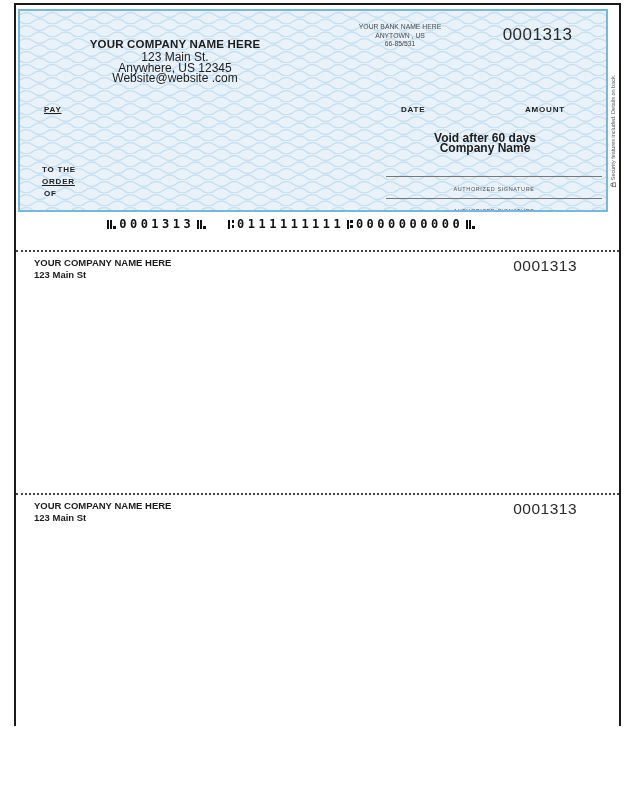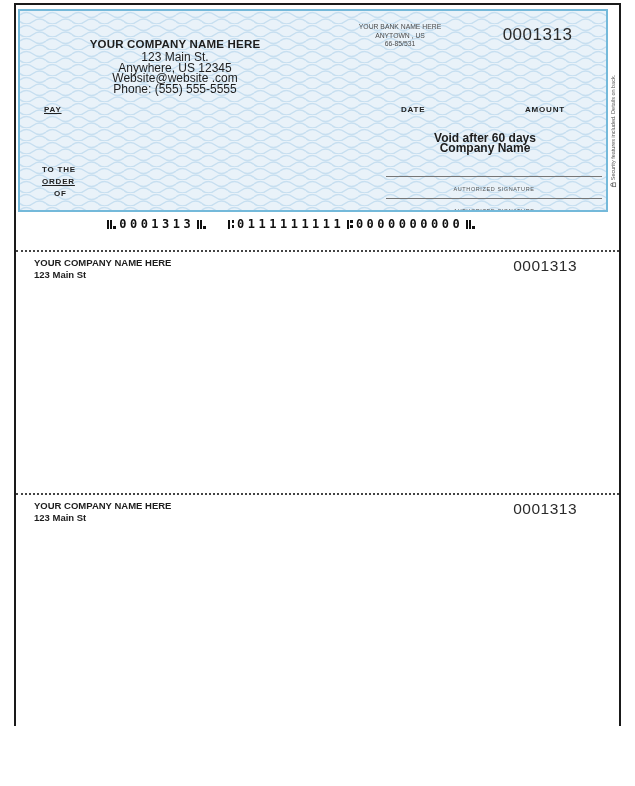--- a/index.html
+++ b/index.html
@@ -15,21 +15,21 @@
   .company-name{font-size:11.5px;font-weight:bold;letter-spacing:.2px;margin-bottom:2px;}
   .company-line{font-size:12px;line-height:10.5px;}
   .bank-block{left:295px;top:12px;width:170px;text-align:center;color:#4a4a4a;
               font-size:6.8px;line-height:8.5px;}
   .check-number{left:455px;top:14px;width:125px;text-align:center;font-size:17px;
                 color:#2b2b2b;letter-spacing:.5px;}
   .fld{font-size:8px;font-weight:bold;letter-spacing:.8px;color:#222;}
   .pay{left:24px;top:94px;text-decoration:underline;} .date{left:381px;top:94px;} .amount{left:505px;top:94px;}
   .void-block{left:390px;top:122px;width:150px;text-align:center;font-size:12px;
               font-weight:bold;line-height:10px;color:#1d1d1d;}
-  .tothe{left:22px;top:154px;} .order{left:22px;top:166px;text-decoration:underline;} .of{left:34px;top:178px;}
+  .tothe{left:22px;top:154px;} .order{left:22px;top:166px;text-decoration:underline;} .of{left:24px;top:178px;}
   .sigline{left:366px;width:216px;border-top:1px solid #777;text-align:center;}
   .sig1{top:165px;} .sig2{top:187px;}
   .siglabel{font-size:5.5px;letter-spacing:.6px;color:#555;margin-top:1px;display:inline-block;}
   .security-strip{left:592px;top:50px;width:11px;height:152px;display:flex;
                   align-items:center;justify-content:center;}
   .security-inner{transform:rotate(-90deg);white-space:nowrap;font-size:5.5px;color:#555;
                   display:flex;align-items:center;gap:2px;}
   
   .micr{left:88px;top:212px;display:flex;align-items:center;
         font-family:"DejaVu Sans Mono",monospace;font-size:12px;font-weight:bold;color:#111;}
@@ -66,21 +66,20 @@
         </defs>
         <rect width="100%" height="100%" fill="#e9f2f9"></rect>
         <rect width="100%" height="100%" fill="url(#wv)"></rect>
       </svg>
 
       <div class="abs company-block">
         <div class="company-name">YOUR COMPANY NAME HERE</div>
         <div class="company-line">123 Main St.</div>
         <div class="company-line">Anywhere, US 12345</div>
         <div class="company-line">Website@website .com</div>
-        <div class="company-line">Phone: (555) 555-5555</div>
       </div>
 
       <div class="abs bank-block">
         <div>YOUR BANK NAME HERE</div>
         <div>ANYTOWN , US</div>
         <div>66-85/531</div>
       </div>
 
       <div class="abs check-number">0001313</div>
 

